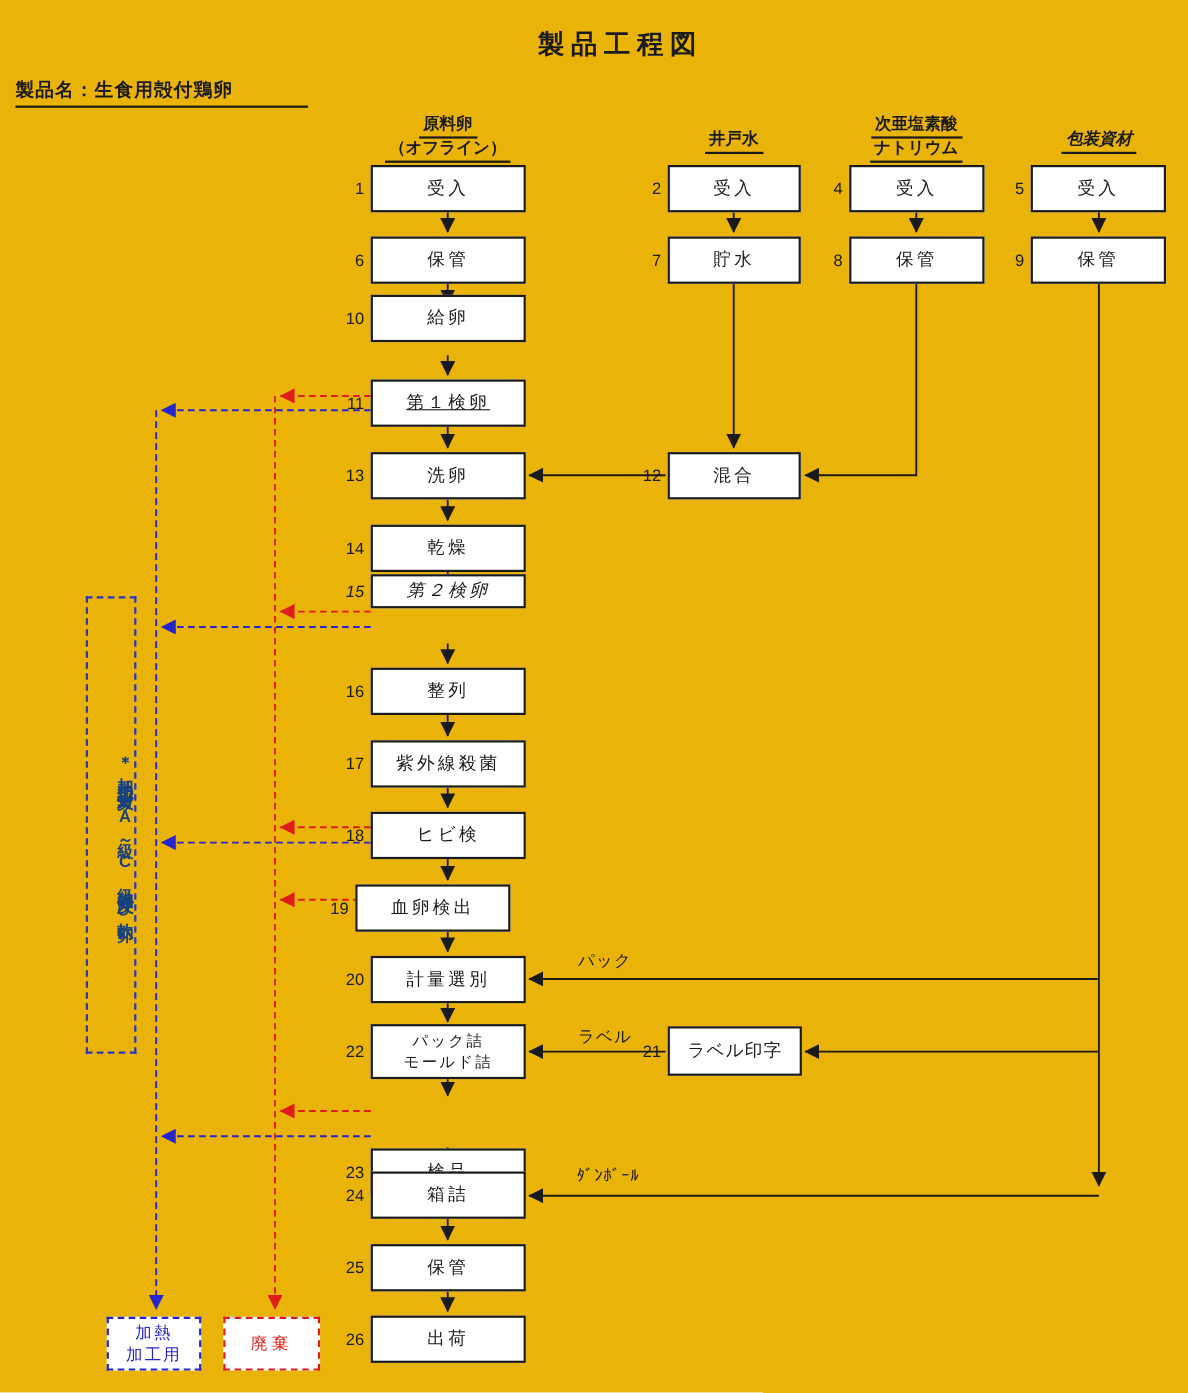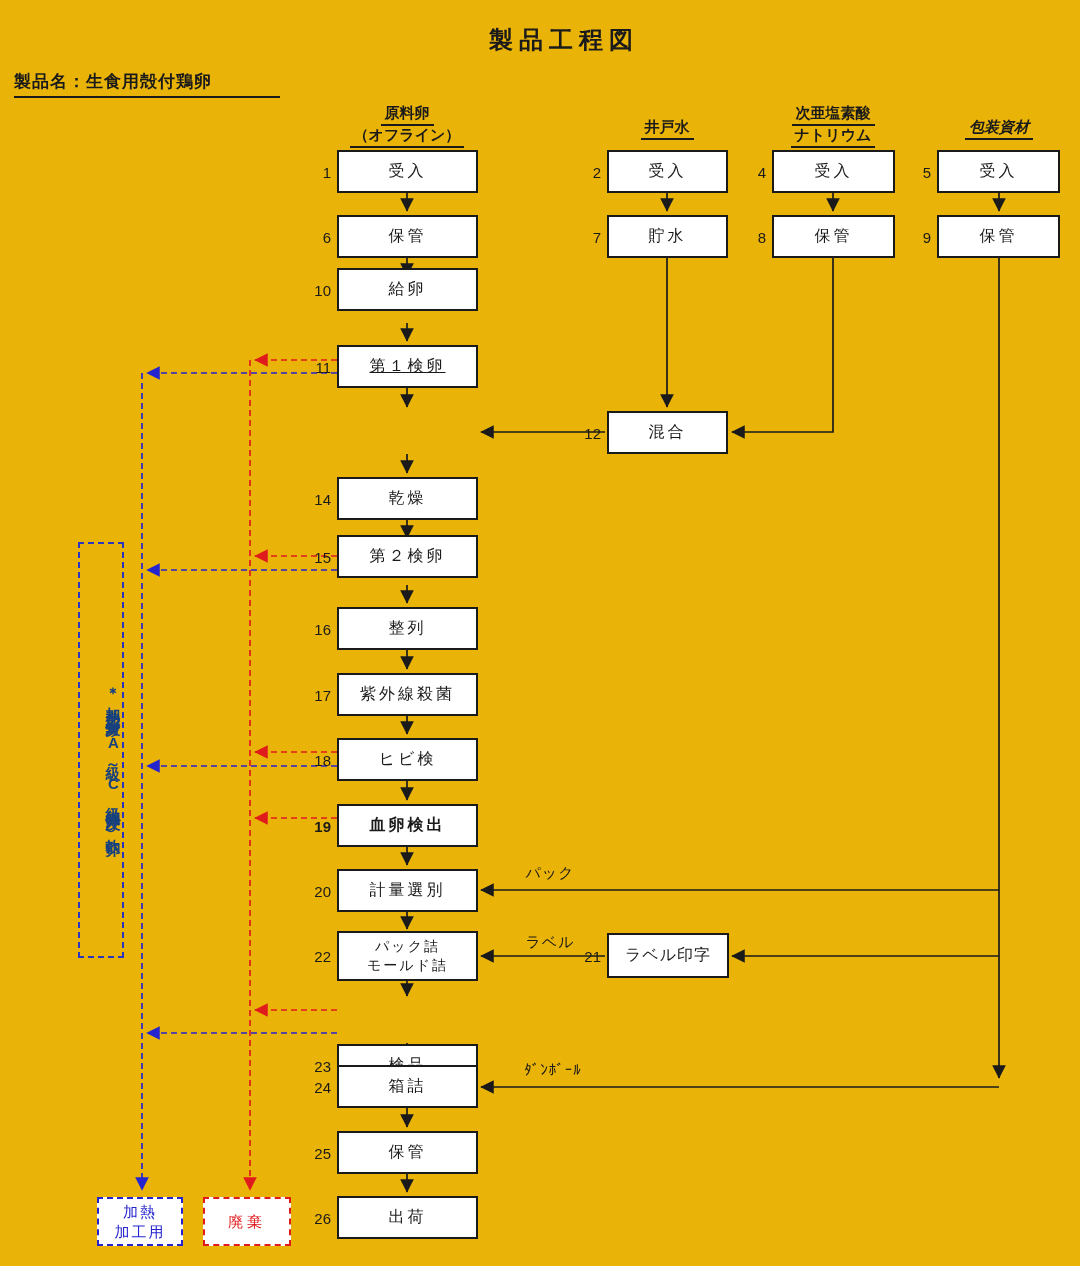--- a/index.html
+++ b/index.html
@@ -149,41 +149,45 @@
     <span>保管</span>
   </div>
   <div class="node" style="left:337px;top:268px;width:141px;height:43px;">
     <span class="num">10</span>
     <span>給卵</span>
   </div>
   <div class="node" style="left:337px;top:345px;width:141px;height:43px;text-decoration:underline;">
     <span class="num">11</span>
     <span>第１検卵</span>
   </div>
+  <div class="node" style="left:337px;top:411px;width:141px;height:43px;">
+    <span class="num">13</span>
+    <span>洗卵</span>
+  </div>
   <div class="node" style="left:337px;top:477px;width:141px;height:43px;">
     <span class="num">14</span>
     <span>乾燥</span>
   </div>
-  <div class="node" style="left:337px;top:535px;width:141px;height:43px;">
+  <div class="node" style="left:337px;top:522px;width:141px;height:31px;font-style:italic;">
     <span class="num">15</span>
     <span>第２検卵</span>
   </div>
   <div class="node" style="left:337px;top:607px;width:141px;height:43px;">
     <span class="num">16</span>
     <span>整列</span>
   </div>
   <div class="node" style="left:337px;top:673px;width:141px;height:43px;">
     <span class="num">17</span>
     <span>紫外線殺菌</span>
   </div>
   <div class="node" style="left:337px;top:738px;width:141px;height:43px;">
     <span class="num">18</span>
     <span>ヒビ検</span>
   </div>
-  <div class="node" style="left:337px;top:804px;width:141px;height:43px;font-weight:bold;">
+  <div class="node" style="left:323px;top:804px;width:141px;height:43px;">
     <span class="num">19</span>
     <span>血卵検出</span>
   </div>
   <div class="node" style="left:337px;top:869px;width:141px;height:43px;">
     <span class="num">20</span>
     <span>計量選別</span>
   </div>
   <div class="node" style="left:337px;top:931px;width:141px;height:50px;">
     <span class="num">22</span>
     <span class="two">

